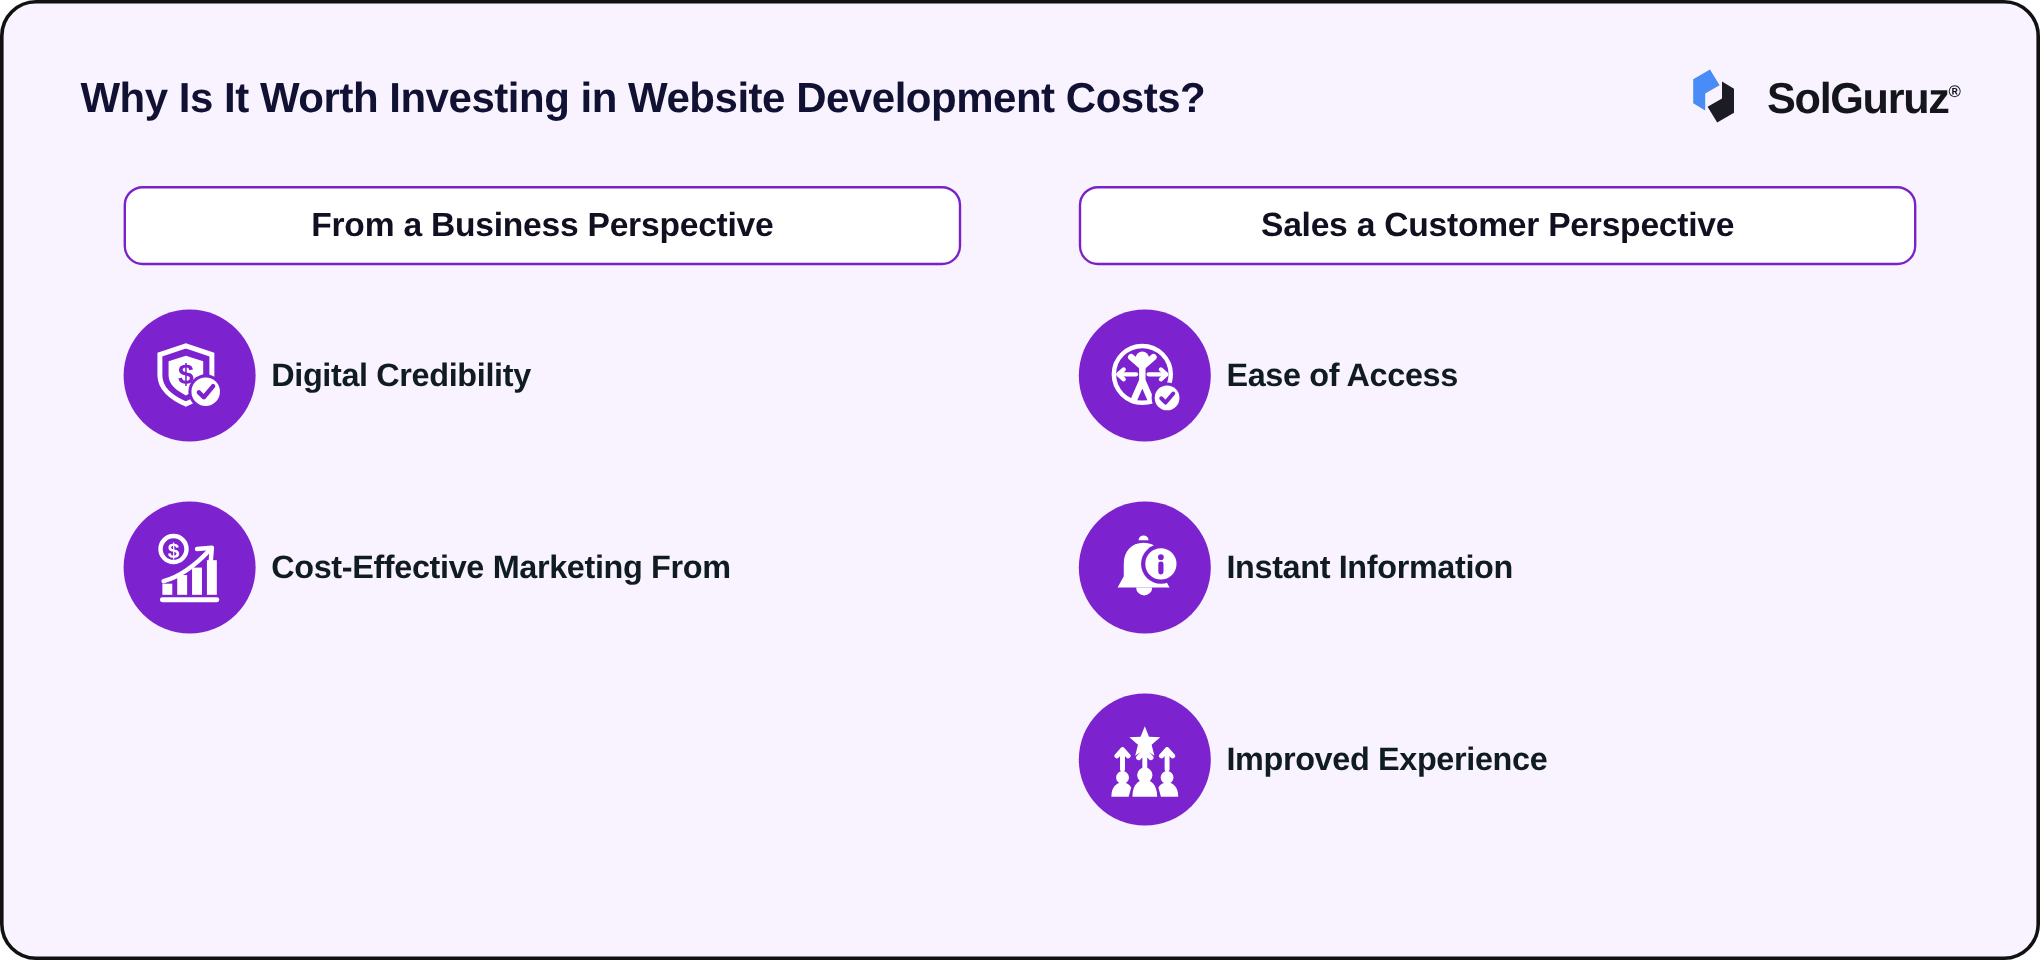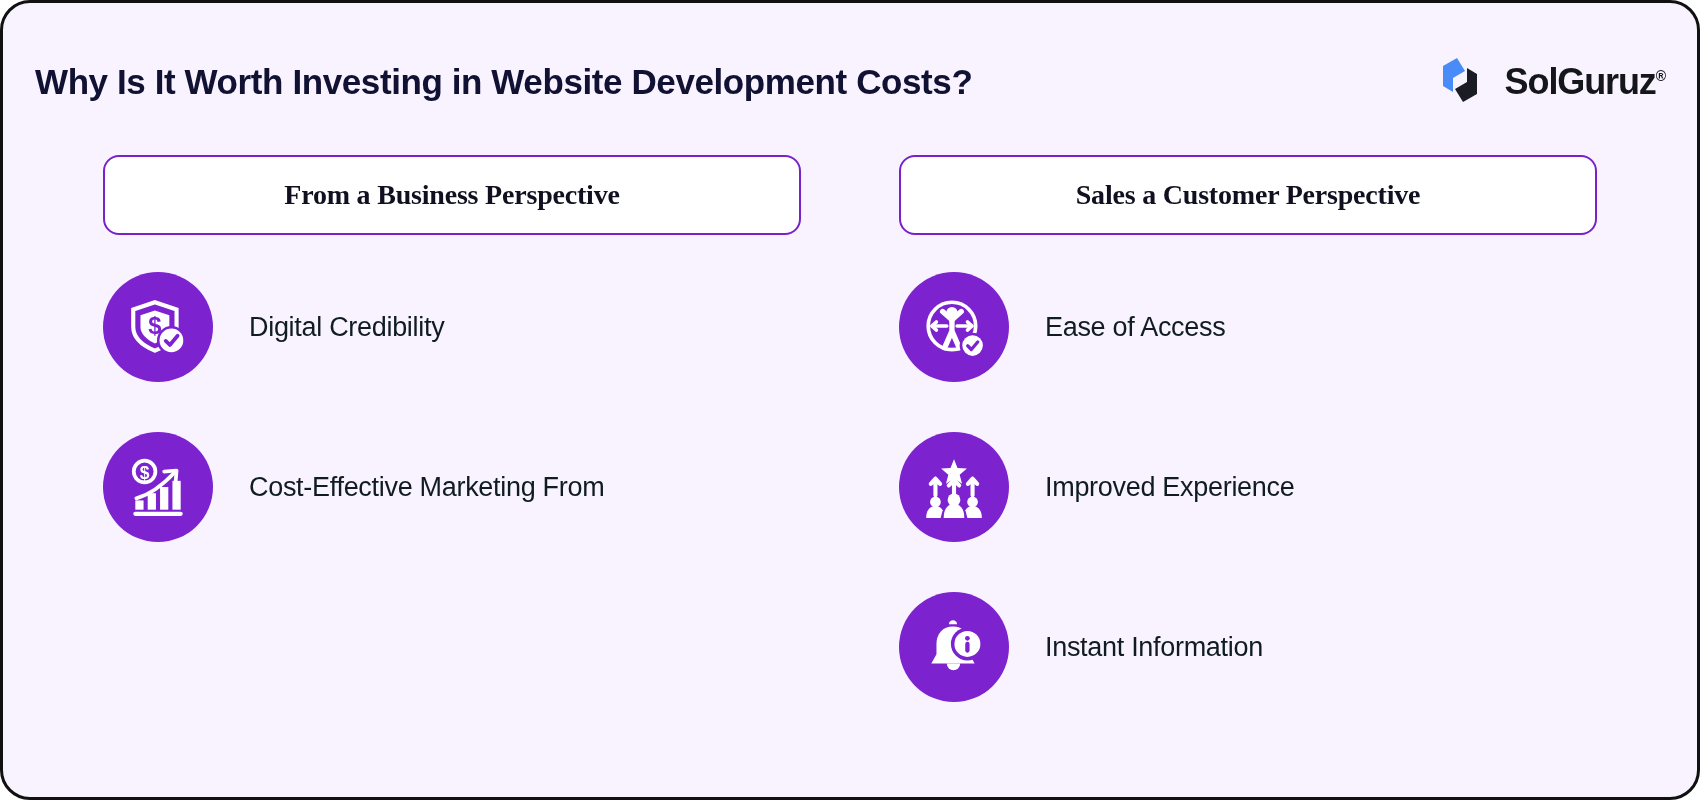--- a/index.html
+++ b/index.html
@@ -28,21 +28,21 @@
   
   .header {
     position: absolute;
     left: 0;
     right: 0;
     top: 44px;
     height: 70px;
     display: flex;
     align-items: center;
     justify-content: space-between;
-    padding: 0 32px;
+    padding: 0 64px;
     box-sizing: border-box;
   }
 
   .page-title {
     font-size: 35px;
     font-weight: bold;
     color: #111233;
     letter-spacing: -0.4px;
     white-space: nowrap;
     margin: 0;
@@ -77,29 +77,28 @@
     right: 0;
     top: 152px;
     display: flex;
     padding: 0 100px;
     box-sizing: border-box;
     gap: 98px;
   }
   .column { flex: 1 1 0; min-width: 0; }
 
   .column-header {
-    height: 80px;
+    height: 66px;
     border: 2.5px solid #7a22c8;
     border-radius: 16px;
     background: #ffffff;
     display: flex;
     align-items: center;
     justify-content: center;
     box-sizing: border-box;
-    font-family: Liberation Serif, serif;
   }
   .column-header-label {
     font-size: 28px;
     font-weight: bold;
     color: #101020;
     letter-spacing: -0.2px;
     white-space: nowrap;
   }
 
   .items { margin-top: 36px; }
@@ -118,23 +117,23 @@
     min-width: 110px;
     border-radius: 50%;
     background: #7d22cf;
     display: flex;
     align-items: center;
     justify-content: center;
   }
   .item-icon svg { display: block; }
 
   .item-label {
-    margin-left: 36px;
+    margin-left: 13px;
     font-size: 27px;
-    font-weight: normal;
+    font-weight: bold;
     color: #101c22;
     letter-spacing: -0.3px;
     white-space: nowrap;
   }
 </style>
 </head>
 <body>
 
 <div class="poster">
 
@@ -216,48 +215,48 @@
               <circle cx="50" cy="50" r="10" fill="#ffffff"></circle>
               <path d="M45.3 50.3 L48.8 53.8 L55 46.5" fill="none" stroke="#7d22cf" stroke-width="3.2" stroke-linecap="round" stroke-linejoin="round"></path>
             </svg>
           </div>
           <span class="item-label">Ease of Access</span>
         </div>
 
         <div class="item">
           <div class="item-icon">
             <svg width="66" height="66" viewBox="0 0 64 64" aria-hidden="true">
+              <path d="M27 10 a4 4 0 0 1 8 0 Z" fill="#ffffff"></path>
+              <path d="M31 12 C21 12 15 19 15 29 L15 39 L10 48 L52 48 L47 39 L47 29 C47 19 41 12 31 12 Z" fill="#ffffff"></path>
+              <path d="M25 48 a6.5 6.5 0 0 0 13 0 Z" fill="#ffffff"></path>
+              <circle cx="45" cy="29" r="16" fill="#7d22cf"></circle>
+              <circle cx="45" cy="29" r="12.6" fill="#ffffff"></circle>
+              <path d="M45 41 L38 35 L52 35 Z" fill="#ffffff"></path>
+              <circle cx="45" cy="23.6" r="2.3" fill="#7d22cf"></circle>
+              <rect x="42.9" y="27" width="4.2" height="10.5" rx="2" fill="#7d22cf"></rect>
+            </svg>
+          </div>
+          <span class="item-label">Instant Information</span>
+        </div>
+
+        <div class="item">
+          <div class="item-icon">
+            <svg width="66" height="66" viewBox="0 0 64 64" aria-hidden="true">
               <path d="M32 5 L35.4 13.5 L44.5 14 L37.5 20 L39.8 28.8 L32 23.8 L24.2 28.8 L26.5 20 L19.5 14 L28.6 13.5 Z" fill="#ffffff"></path>
               <path d="M32 40 L32 25 M32 25 L27 30.5 M32 25 L37 30.5" fill="none" stroke="#ffffff" stroke-width="4" stroke-linecap="round" stroke-linejoin="round"></path>
               <path d="M14 40 L14 24 M14 24 L9.5 29 M14 24 L18.5 29" fill="none" stroke="#ffffff" stroke-width="4" stroke-linecap="round" stroke-linejoin="round"></path>
               <path d="M50 40 L50 24 M50 24 L45.5 29 M50 24 L54.5 29" fill="none" stroke="#ffffff" stroke-width="4" stroke-linecap="round" stroke-linejoin="round"></path>
               <circle cx="32" cy="44.5" r="6.2" fill="#ffffff"></circle>
               <path d="M22 62 C22 52 27 48.5 32 48.5 C37 48.5 42 52 42 62 Z" fill="#ffffff"></path>
               <circle cx="14" cy="46.5" r="5.2" fill="#ffffff"></circle>
               <path d="M5 62 C5 54 9 50.5 14 50.5 C17 50.5 19.5 52 21 54.5 L19 62 Z" fill="#ffffff"></path>
               <circle cx="50" cy="46.5" r="5.2" fill="#ffffff"></circle>
               <path d="M59 62 C59 54 55 50.5 50 50.5 C47 50.5 44.5 52 43 54.5 L45 62 Z" fill="#ffffff"></path>
             </svg>
           </div>
           <span class="item-label">Improved Experience</span>
         </div>
 
-        <div class="item">
-          <div class="item-icon">
-            <svg width="66" height="66" viewBox="0 0 64 64" aria-hidden="true">
-              <path d="M27 10 a4 4 0 0 1 8 0 Z" fill="#ffffff"></path>
-              <path d="M31 12 C21 12 15 19 15 29 L15 39 L10 48 L52 48 L47 39 L47 29 C47 19 41 12 31 12 Z" fill="#ffffff"></path>
-              <path d="M25 48 a6.5 6.5 0 0 0 13 0 Z" fill="#ffffff"></path>
-              <circle cx="45" cy="29" r="16" fill="#7d22cf"></circle>
-              <circle cx="45" cy="29" r="12.6" fill="#ffffff"></circle>
-              <path d="M45 41 L38 35 L52 35 Z" fill="#ffffff"></path>
-              <circle cx="45" cy="23.6" r="2.3" fill="#7d22cf"></circle>
-              <rect x="42.9" y="27" width="4.2" height="10.5" rx="2" fill="#7d22cf"></rect>
-            </svg>
-          </div>
-          <span class="item-label">Instant Information</span>
-        </div>
-
       </div>
     </div>
 
   </div>
 </div>
 
 </body></html>

